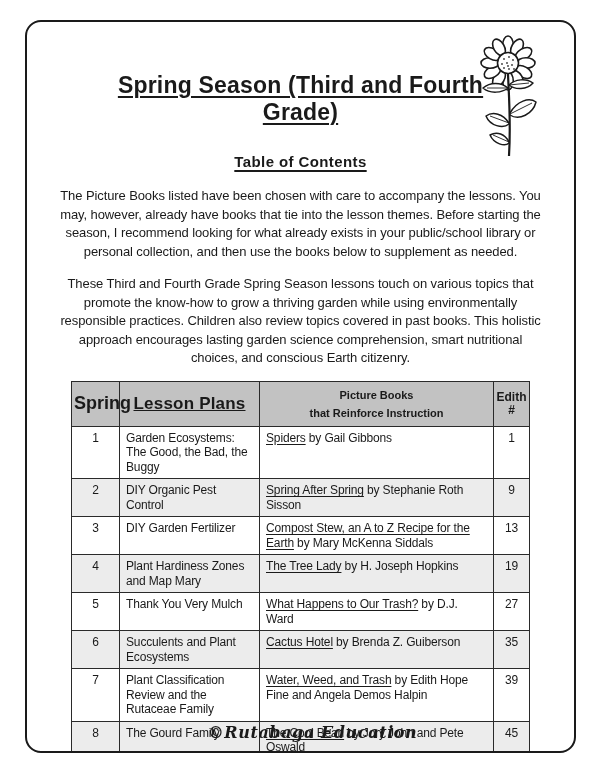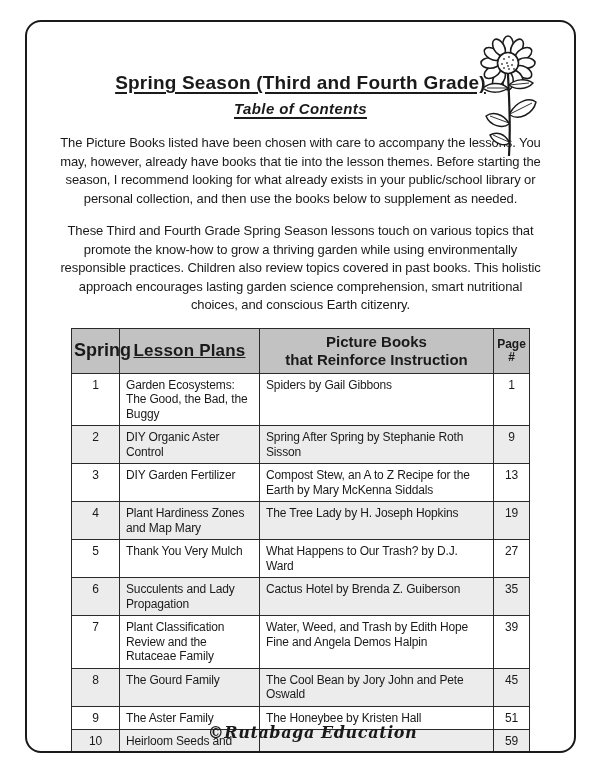--- a/index.html
+++ b/index.html
@@ -23,34 +23,34 @@
     border-radius: 16px;
     background: #ffffff;
     overflow: hidden;
   }
   .flower-wrap {
     position: absolute;
     top: 10px; right: 34px;
     width: 62px; height: 126px;
   }
   h1.title {
-    margin: 50px 56px 6px 56px;
-    text-align: center;
-    font-size: 19px;
+    margin: 50px 56px 0 56px;
+    text-align: center;
+    font-size: 23px;
     font-weight: 700;
     letter-spacing: 0.2px;
     text-decoration: underline;
     text-decoration-thickness: 2px;
     text-underline-offset: 3px;
   }
   h2.subtitle {
+    margin-top: 27px;
     text-align: center;
     font-size: 15px;
     font-weight: 700;
-    font-style: italic;
     text-decoration: underline;
     text-decoration-thickness: 1.5px;
     text-underline-offset: 3px;
     letter-spacing: 0.4px;
   }
   p.intro {
     margin: 17px 30px 0 30px;
     text-align: center;
     font-size: 13px;
     line-height: 18.5px;
@@ -72,31 +72,31 @@
     vertical-align: top;
   }
   table.toc thead th {
     background: var(--header-bg);
     padding: 4px 2px;
     vertical-align: middle;
     font-weight: 700;
   }
   th.h-week { font-size: 18px; }
   th.h-lesson { font-size: 17px; letter-spacing: 0.2px; text-decoration: underline; }
-  th.h-book { font-size: 15px; line-height: 18px; }
+  th.h-book { font-size: 11px; line-height: 18px; }
   th.h-page { font-size: 12px; line-height: 13px; }
   table.toc td {
     padding: 4px 6px;
     font-size: 12px;
     line-height: 14.5px;
     letter-spacing: -0.15px;
   }
   td.cell-week, td.cell-page { text-align: center; }
   tbody tr:nth-child(even) td { background: var(--row-alt-bg); }
-  .book-title { text-underline-offset: 2px; }
+  .book-title { text-decoration: underline; text-underline-offset: 2px; }
   .footer {
     position: absolute;
     bottom: 9px; left: 12px;
     width: 100%;
     text-align: center;
     font-family: "DejaVu Serif", serif;
     font-style: italic;
     font-weight: 700;
     font-size: 16px;
     letter-spacing: 0.6px;
@@ -171,35 +171,35 @@
     </colgroup>
     <thead>
       <tr>
         <th class="h-week">Spring</th>
         <th class="h-lesson">Lesson Plans</th>
         <th class="h-book">
           <span style="display:block">Picture Books</span>
           <span style="display:block">that Reinforce Instruction</span>
         </th>
         <th class="h-page">
-          <span style="display:block">Page</span>
+          <span style="display:block">Edith</span>
           <span style="display:block">#</span>
         </th>
       </tr>
     </thead>
     <tbody>
       <tr>
         <td class="cell-week">1</td>
         <td class="cell-lesson">Garden Ecosystems: The Good, the Bad, the Buggy</td>
         <td class="cell-book"><span class="book-title">Spiders</span><span> by Gail Gibbons</span></td>
         <td class="cell-page">1</td>
       </tr>
       <tr>
         <td class="cell-week">2</td>
-        <td class="cell-lesson">DIY Organic Aster Control</td>
+        <td class="cell-lesson">DIY Organic Pest Control</td>
         <td class="cell-book"><span class="book-title">Spring After Spring</span><span> by Stephanie Roth Sisson</span></td>
         <td class="cell-page">9</td>
       </tr>
       <tr>
         <td class="cell-week">3</td>
         <td class="cell-lesson">DIY Garden Fertilizer</td>
         <td class="cell-book"><span class="book-title">Compost Stew, an A to Z Recipe for the Earth</span><span> by Mary McKenna Siddals</span></td>
         <td class="cell-page">13</td>
       </tr>
       <tr>
@@ -209,21 +209,21 @@
         <td class="cell-page">19</td>
       </tr>
       <tr>
         <td class="cell-week">5</td>
         <td class="cell-lesson">Thank You Very Mulch</td>
         <td class="cell-book"><span class="book-title">What Happens to Our Trash?</span><span> by D.J. Ward</span></td>
         <td class="cell-page">27</td>
       </tr>
       <tr>
         <td class="cell-week">6</td>
-        <td class="cell-lesson">Succulents and Lady Propagation</td>
+        <td class="cell-lesson">Succulents and Plant Ecosystems</td>
         <td class="cell-book"><span class="book-title">Cactus Hotel</span><span> by Brenda Z. Guiberson</span></td>
         <td class="cell-page">35</td>
       </tr>
       <tr>
         <td class="cell-week">7</td>
         <td class="cell-lesson">Plant Classification Review and the Rutaceae Family</td>
         <td class="cell-book"><span class="book-title">Water, Weed, and Trash</span><span> by Edith Hope Fine and Angela Demos Halpin</span></td>
         <td class="cell-page">39</td>
       </tr>
       <tr>

